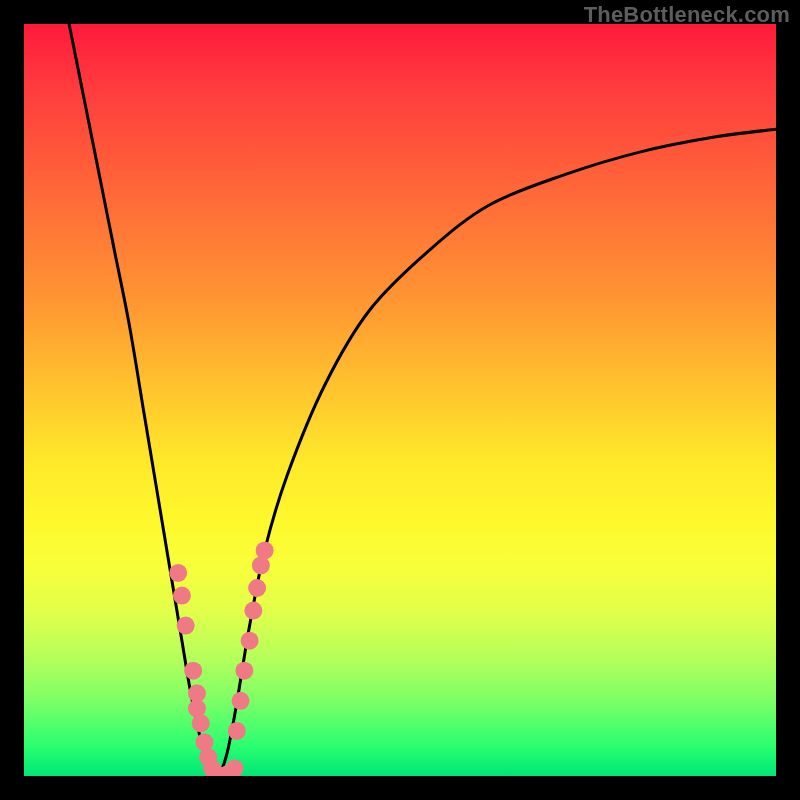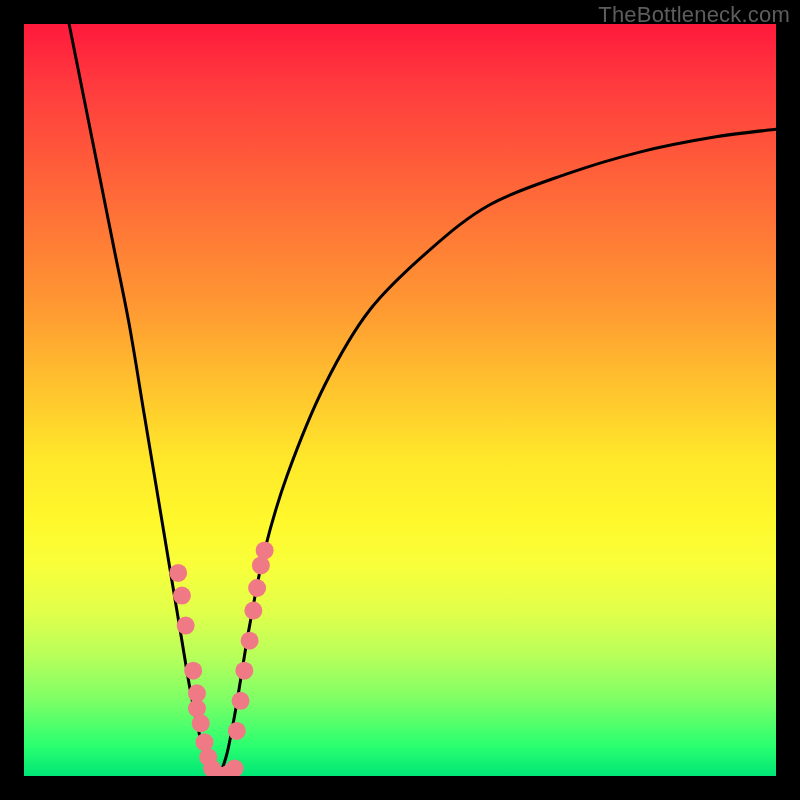--- a/index.html
+++ b/index.html
@@ -49,21 +49,21 @@
     left: 0;
     width: 752px;
     height: 752px;
   }
   .watermark {
     position: absolute;
     top: 2px;
     right: 10px;
     color: #5d5d5d;
     font-size: 22px;
-    font-weight: 400;
+    font-weight: 700;
     letter-spacing: 0.2px;
     user-select: none;
   }
 </style>
 </head>
 <body>
 
 <div class="frame">
 
   <div class="watermark">TheBottleneck.com</div>

